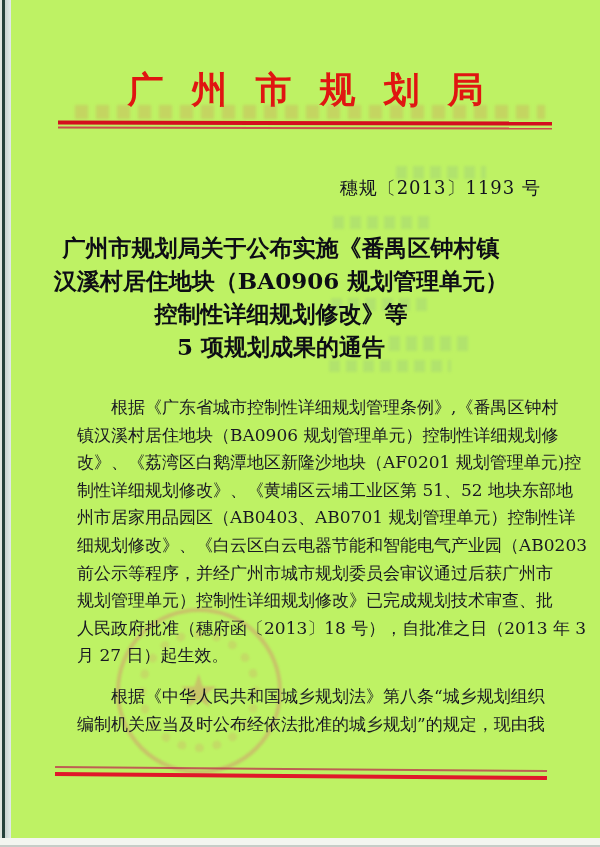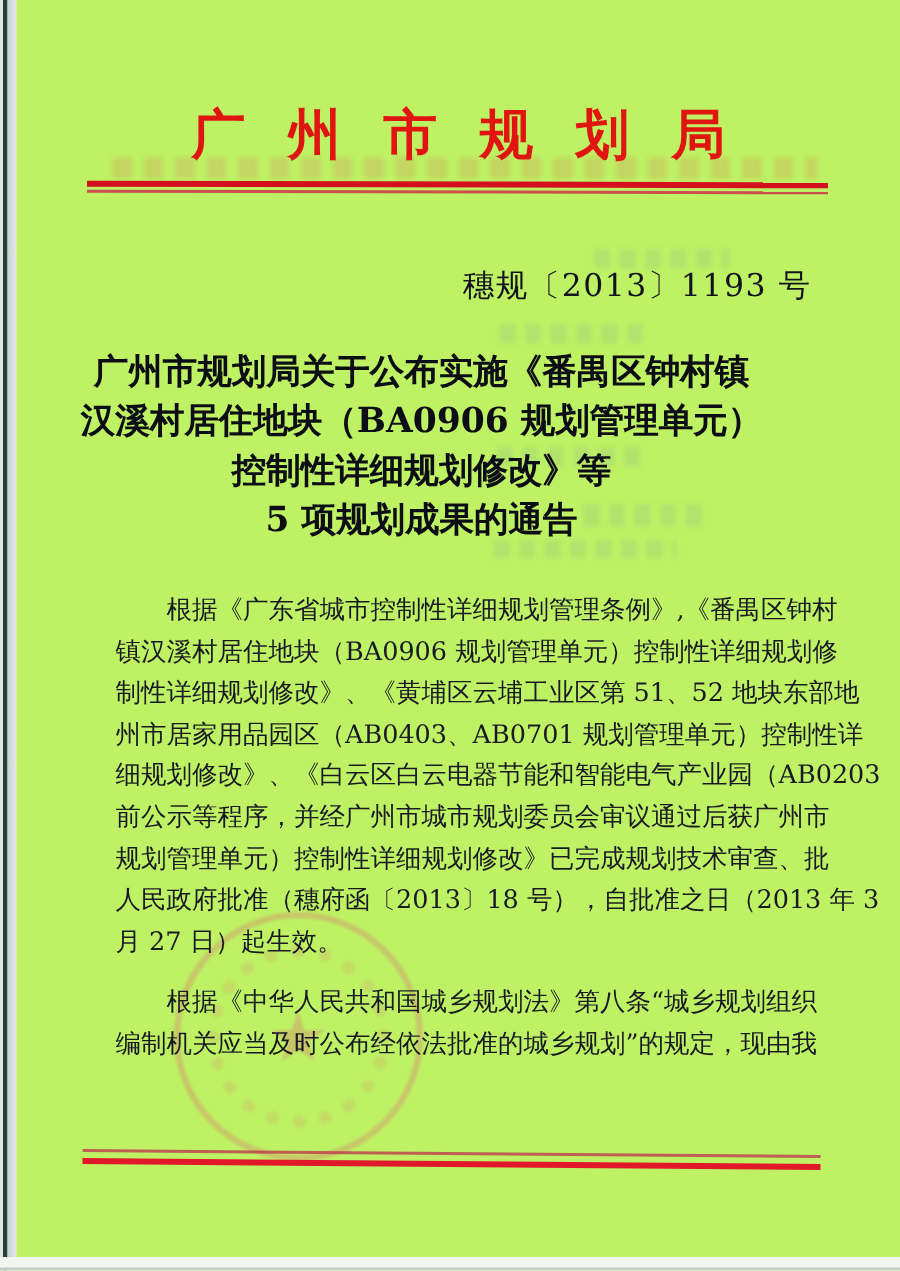--- a/index.html
+++ b/index.html
@@ -31,21 +31,21 @@
     white-space:nowrap;
   }
   .rule-top{position:absolute;left:47px;top:121px;width:494px;transform:rotate(0.12deg);}
   .rule-top .thick{height:4px;background:#d40f1e;}
   .rule-top .gap{height:2px;}
   .rule-top .thin{height:1.5px;background:rgba(205,60,75,0.9);}
 
   .doc-number{
     position:absolute;left:0;top:176px;width:530px;
     text-align:right;
-    font-size:21px;color:#13131f;
+    font-size:18px;color:#13131f;
     letter-spacing:1px;
   }
 
   .notice-title{
     position:absolute;left:0;top:231px;width:540px;
     text-align:center;
     font-size:23px;font-weight:700;color:#0d0d15;
     line-height:33px;
   }
 
@@ -131,20 +131,21 @@
     </div>
 
     <div class="seal">
       <div class="ring"></div>
       <div class="star">★</div>
     </div>
 
     <div class="body-text">
       <div class="bline indent">根据《广东省城市控制性详细规划管理条例》,《番禺区钟村</div>
       <div class="bline">镇汉溪村居住地块（BA0906 规划管理单元）控制性详细规划修</div>
+      <div class="bline">改》、《荔湾区白鹅潭地区新隆沙地块（AF0201 规划管理单元)控</div>
       <div class="bline">制性详细规划修改》、《黄埔区云埔工业区第 51、52 地块东部地</div>
       <div class="bline">州市居家用品园区（AB0403、AB0701 规划管理单元）控制性详</div>
       <div class="bline">细规划修改》、《白云区白云电器节能和智能电气产业园（AB0203</div>
       <div class="bline">前公示等程序，并经广州市城市规划委员会审议通过后获广州市</div>
       <div class="bline">规划管理单元）控制性详细规划修改》已完成规划技术审查、批</div>
       <div class="bline">人民政府批准（穗府函〔2013〕18 号），自批准之日（2013 年 3</div>
       <div class="bline short">月 27 日）起生效。</div>
       <div class="bline indent">根据《中华人民共和国城乡规划法》第八条“城乡规划组织</div>
       <div class="bline">编制机关应当及时公布经依法批准的城乡规划”的规定，现由我</div>
     </div>

